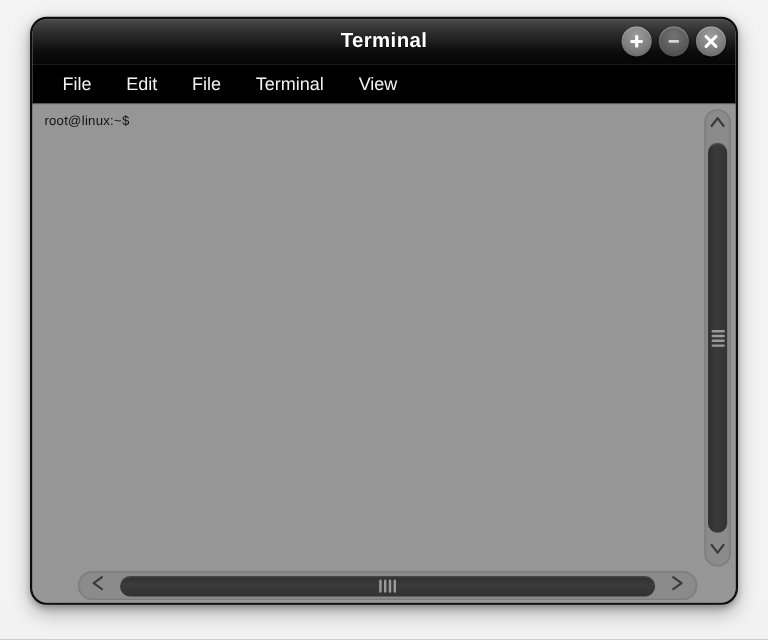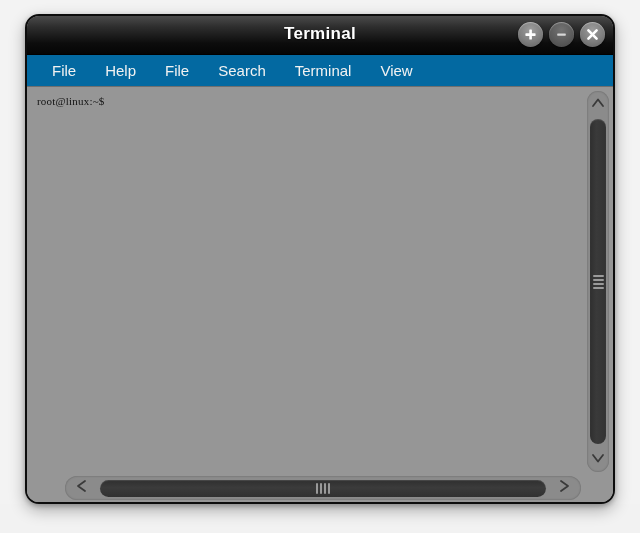--- a/index.html
+++ b/index.html
@@ -76,21 +76,21 @@
     background: radial-gradient(circle at 50% 32%, #9d9d9d 0%, #7e7e7e 55%, #5e5e5e 100%);
   }
   .wbtn.dim {
     background: radial-gradient(circle at 50% 32%, #727272 0%, #5b5b5b 55%, #464646 100%);
   }
   .wbtn svg { display: block; }
 
   
   #menubar {
     height: 31px;
-    background: #0369a1;
+    background: #000000;
     display: flex;
     align-items: center;
     padding-left: 14px;
     border-bottom: 1px solid #6f6f6f;
   }
   .menu-item {
     color: #f2f2f2;
     font-size: 15px;
     padding: 3px 11px;
     margin-right: 7px;
@@ -112,21 +112,21 @@
     top: 0;
     right: 0;
     bottom: 0;
     padding: 7px 10px;
     box-sizing: border-box;
     background: #969696;
     overflow: hidden;
     cursor: text;
   }
   .term-line {
-    font-family: Liberation Serif, serif;
+    font-family: Liberation Sans, sans-serif;
     font-size: 11px;
     line-height: 14px;
     color: #131313;
     white-space: pre;
     letter-spacing: 0.2px;
   }
 
   
   #vscroll {
     position: absolute;
@@ -261,23 +261,22 @@
               </g>
             </svg>
           </span>
         </div>
 
       </div>
     </div>
 
     <div id="menubar">
       <div class="menu-item">File</div>
-      <div class="menu-item">Help</div>
+      <div class="menu-item">Edit</div>
       <div class="menu-item">File</div>
-      <div class="menu-item">Search</div>
       <div class="menu-item">Terminal</div>
       <div class="menu-item">View</div>
     </div>
 
     <div id="body-area">
 
       <div id="terminal-screen">
         <div class="term-line">root@linux:~$</div>
       </div>
 

